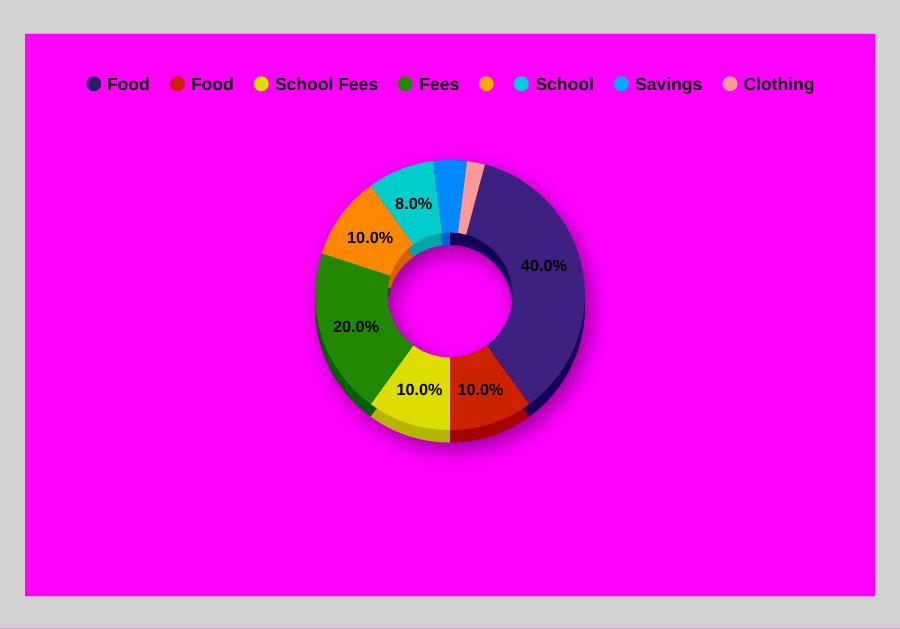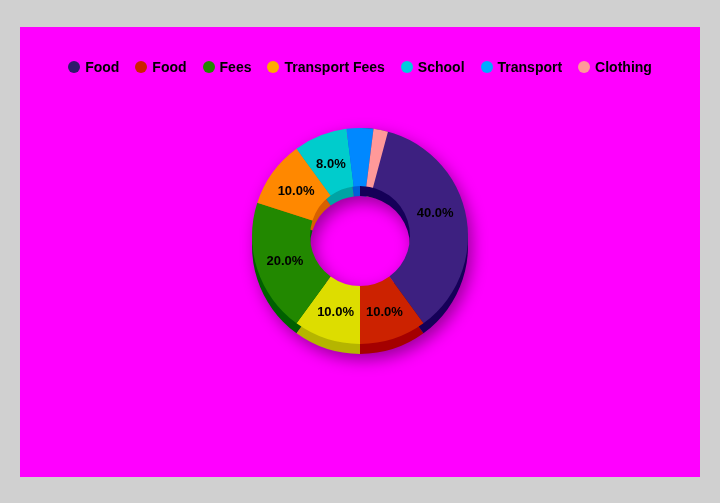--- a/index.html
+++ b/index.html
@@ -68,34 +68,37 @@
   <div class="legend">
   <div class="legend-item">
         <span class="legend-dot" style="background:#2e1a6b"></span>
         <span>Food</span>
       </div>
       <div class="legend-item">
         <span class="legend-dot" style="background:#cc2200"></span>
         <span>Food</span>
       </div>
       <div class="legend-item">
+        <span class="legend-dot" style="background:#dddd00"></span>
+        <span>School Fees</span>
+      </div>
+      <div class="legend-item">
         <span class="legend-dot" style="background:#228800"></span>
         <span>Fees</span>
       </div>
       <div class="legend-item">
         <span class="legend-dot" style="background:#ffaa00"></span>
-        <span>Transport Fees</span>
       </div>
       <div class="legend-item">
         <span class="legend-dot" style="background:#00ccdd"></span>
         <span>School</span>
       </div>
       <div class="legend-item">
         <span class="legend-dot" style="background:#00aaff"></span>
-        <span>Transport</span>
+        <span>Savings</span>
       </div>
       <div class="legend-item">
         <span class="legend-dot" style="background:#ff9999"></span>
         <span>Clothing</span>
       </div>
     </div>
   <div class="donut-wrapper">
     <svg class="donut-svg" width="340" height="280" viewBox="0 0 340 280">
         <path d="M 183.53598922494484 37.85161225803638 A 108 108 0 0 1 197.9524568710723 40.68001076078063 L 182.94095225512606 96.70370868554659 A 50 50 0 0 0 176.2666616782152 95.39426493427611 Z" fill="#d77171" transform="translate(0, 10)"></path>
         <path d="M 156.4640107750552 37.85161225803638 A 108 108 0 0 1 183.53598922494484 37.85161225803638 L 176.2666616782152 95.39426493427611 A 50 50 0 0 0 163.7333383217848 95.39426493427611 Z" fill="#0060d7" transform="translate(0, 10)"></path>

